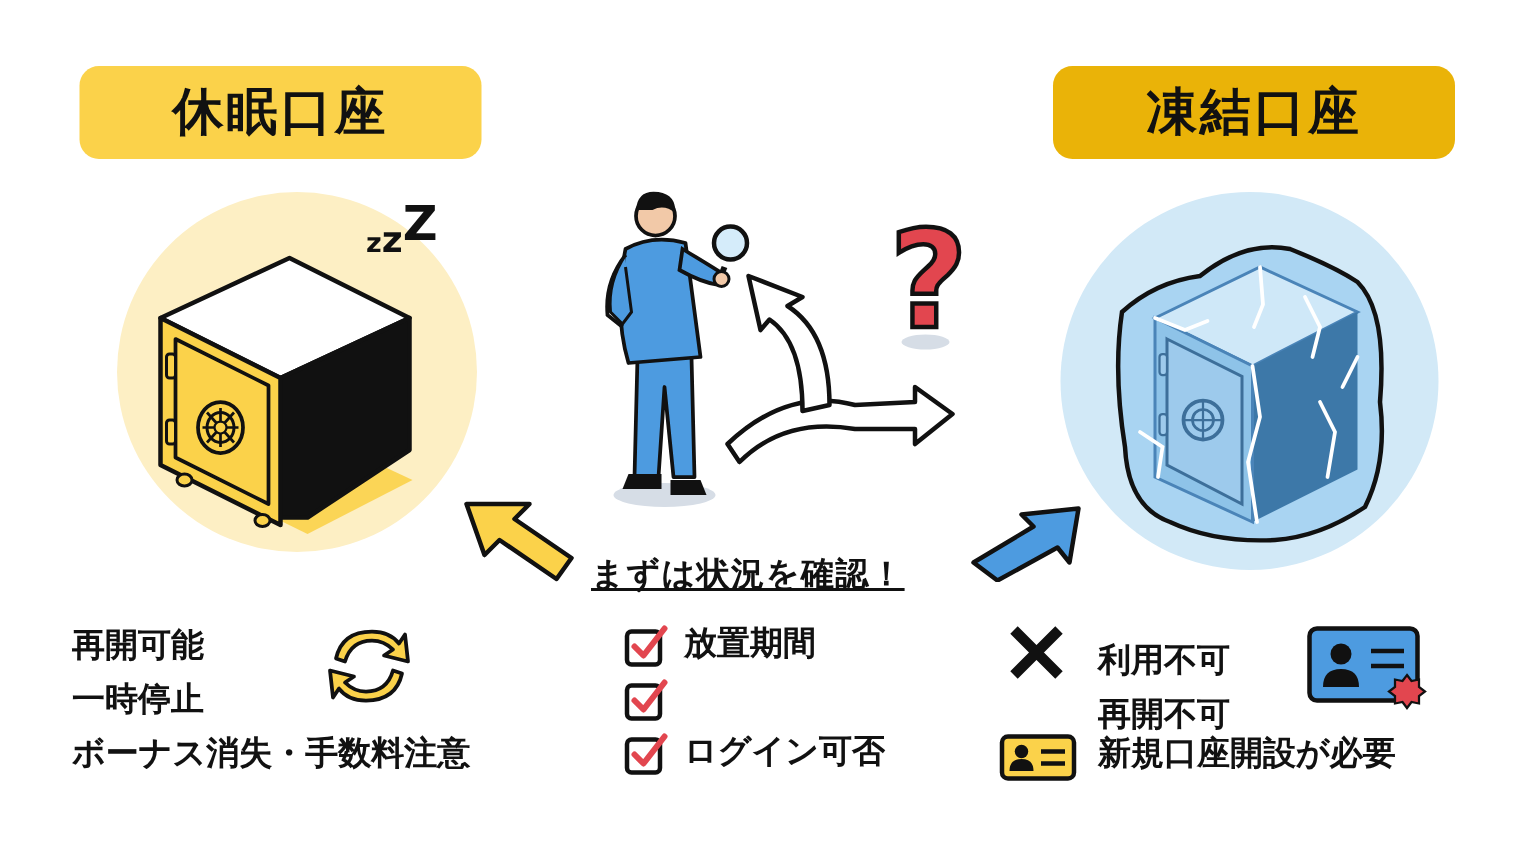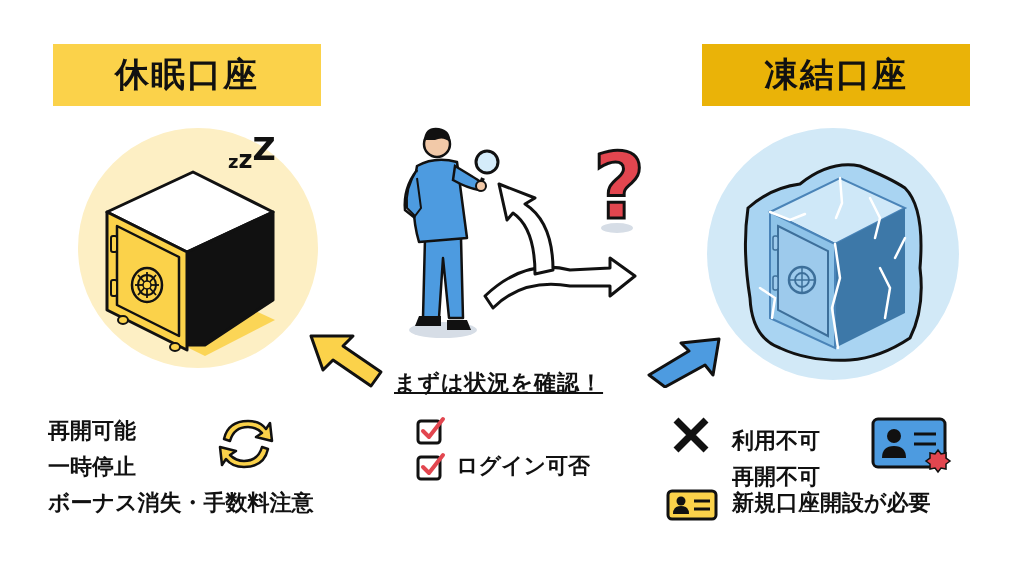--- a/index.html
+++ b/index.html
@@ -1,21 +1,21 @@
 <!DOCTYPE html>
 <html><head>
 <meta charset="utf-8">
 <style>
   * { box-sizing: border-box; margin: 0; padding: 0; }
   html, body { width: 1024px; height: 572px; background: #ffffff; overflow: hidden; }
   body { position: relative; font-family: "DejaVu Sans", "Liberation Sans", sans-serif; color: #111; }
   .abs { position: absolute; }
   .title-badge {
     display: flex; align-items: center; justify-content: center;
-    border-radius: 0; font-weight: bold; font-size: 34px; letter-spacing: 2px; color: #111;
+    border-radius: 13px; font-weight: bold; font-size: 34px; letter-spacing: 2px; color: #111;
   }
   .circle { border-radius: 50%; }
   .label { font-weight: bold; font-size: 22px; line-height: 36px; white-space: nowrap; color: #111; }
   .center-title { font-weight: bold; font-size: 22px; white-space: nowrap; letter-spacing: 1px; text-decoration: underline; }
   .check-row { display: flex; align-items: center; height: 36px; }
   .check-row svg { margin-right: 10px; }
   svg { display: block; }
 </style>
 </head>
 <body>
@@ -50,21 +50,21 @@
     <line x1="52" y1="112" x2="52" y2="138"></line>
     <line x1="40" y1="125" x2="64" y2="125"></line>
     <line x1="43" y1="115" x2="61" y2="135"></line>
     <line x1="61" y1="115" x2="43" y2="135"></line>
   </g>
   <circle cx="52" cy="125" r="4" fill="#fbd24a" stroke="#111" stroke-width="1.5"></circle>
 
   <ellipse cx="28" cy="160" rx="5" ry="4" fill="#fbd24a" stroke="#111" stroke-width="2"></ellipse>
   <ellipse cx="80" cy="187" rx="5" ry="4" fill="#fbd24a" stroke="#111" stroke-width="2"></ellipse>
 </svg>
-<div class="abs" style="left:228px; top:138px; font-weight:bold; color:#111; white-space:nowrap;">
+<div class="abs" style="left:244px; top:138px; font-weight:bold; color:#111; white-space:nowrap;">
   <span style="font-size:18px;">z</span><span style="font-size:24px;">z</span><span style="font-size:32px; position:relative; top:-8px;">Z</span>
 </div>
 
 <div class="abs circle" style="left:707px; top:128px; width:252px; height:252px; background:#d2e9f7;"></div>
 <svg class="abs" style="left:730px; top:148px;" width="210" height="220" viewBox="0 0 210 220">
 
   <path d="M18,60 Q40,40 70,36 Q100,12 130,18 Q160,30 175,40 Q195,60 190,120 Q195,160 180,190 Q150,210 120,212 Q80,214 50,200 Q22,190 20,150 Q12,100 18,60 Z" fill="#a9d4f2" stroke="#111" stroke-width="3"></path>
 
   <polygon points="40,64 110,30 175,60 105,96" fill="#cfe8f8" stroke="#4a84b8" stroke-width="2"></polygon>
 
@@ -131,20 +131,27 @@
 </svg>
 
 <div class="abs center-title" style="left:394px; top:368px;">まずは状況を確認！</div>
 
 <div class="abs" style="left:416px; top:412px;">
   <div class="check-row">
     <svg width="30" height="30" viewBox="0 0 30 30">
       <rect x="2" y="6" width="22" height="22" rx="3" fill="#fff" stroke="#111" stroke-width="3"></rect>
       <path d="M7,16 L13,22 L27,4" fill="none" stroke="#e2464f" stroke-width="4" stroke-linecap="round" stroke-linejoin="round"></path>
     </svg>
+    <span class="label">放置期間</span>
+  </div>
+  <div class="check-row">
+    <svg width="30" height="30" viewBox="0 0 30 30">
+      <rect x="2" y="6" width="22" height="22" rx="3" fill="#fff" stroke="#111" stroke-width="3"></rect>
+      <path d="M7,16 L13,22 L27,4" fill="none" stroke="#e2464f" stroke-width="4" stroke-linecap="round" stroke-linejoin="round"></path>
+    </svg>
   </div>
   <div class="check-row">
     <svg width="30" height="30" viewBox="0 0 30 30">
       <rect x="2" y="6" width="22" height="22" rx="3" fill="#fff" stroke="#111" stroke-width="3"></rect>
       <path d="M7,16 L13,22 L27,4" fill="none" stroke="#e2464f" stroke-width="4" stroke-linecap="round" stroke-linejoin="round"></path>
     </svg>
     <span class="label">ログイン可否</span>
   </div>
 </div>
 

